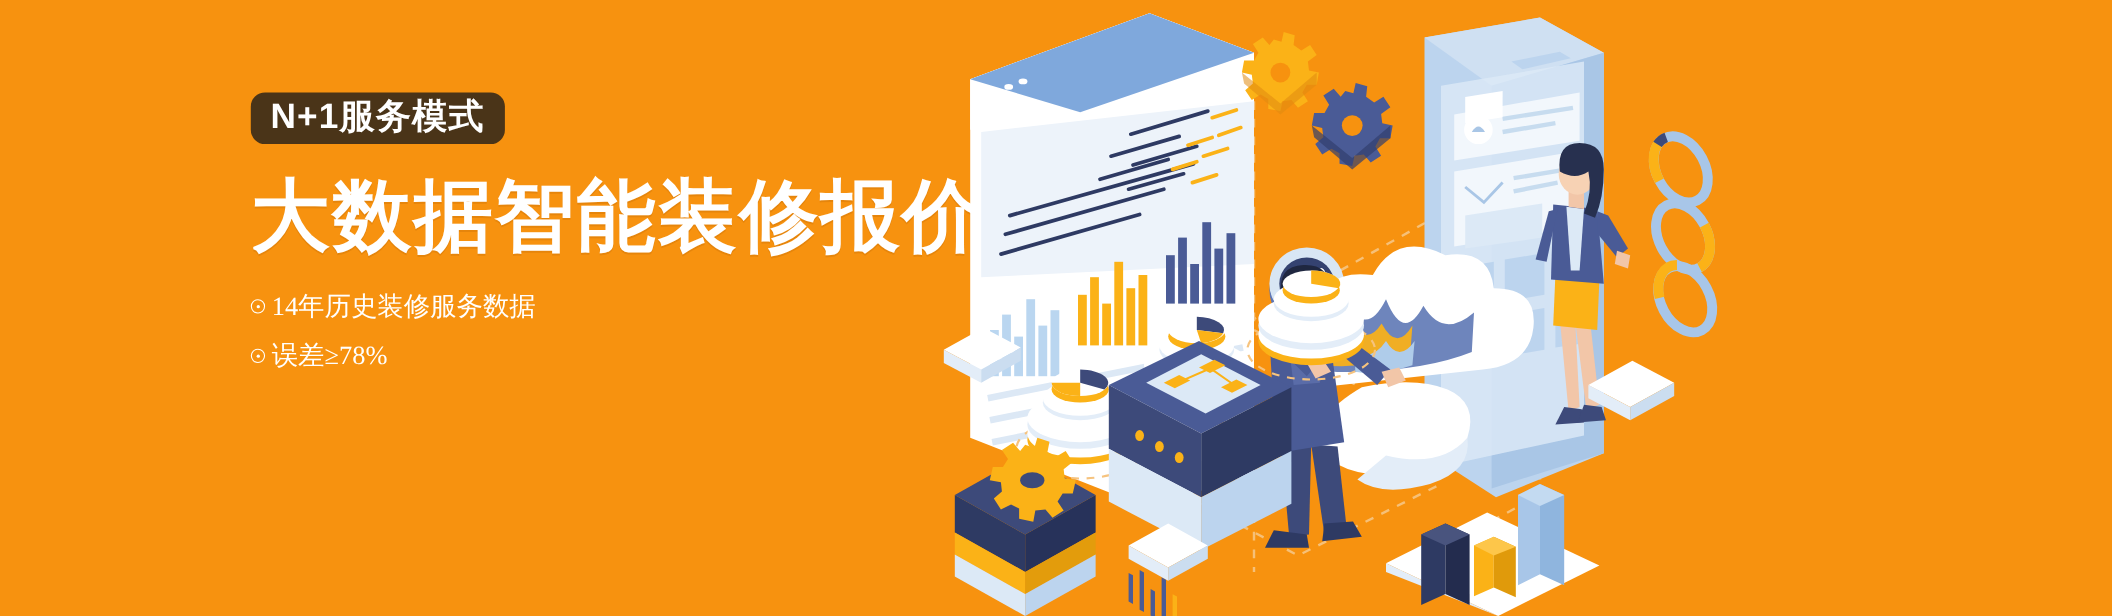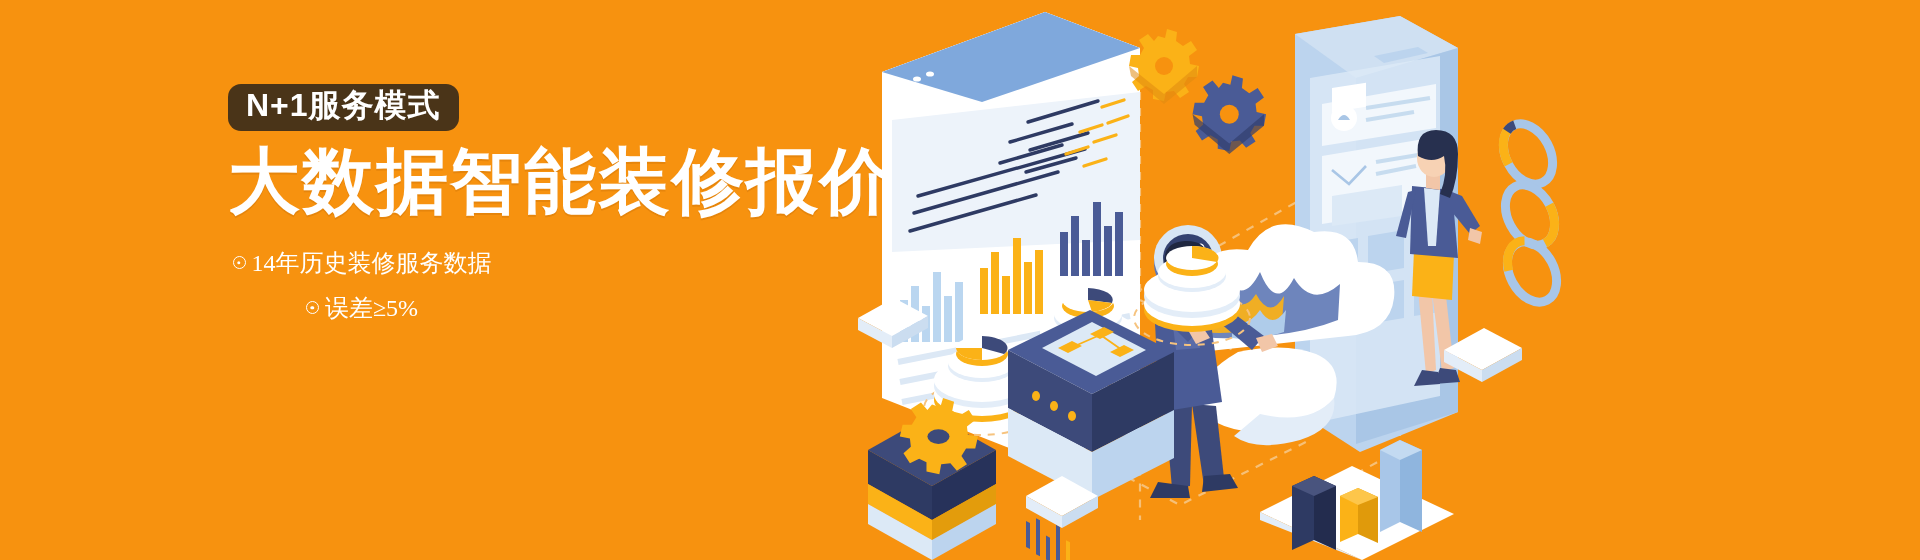--- a/index.html
+++ b/index.html
@@ -32,38 +32,38 @@
     font-family:"Liberation Sans", sans-serif;
     font-size:32px;
     font-weight:bold;
     letter-spacing:1px;
     padding:5px 18px 8px 18px;
     border-radius:13px;
     line-height:1.05;
   }
 
   .headline {
-    margin-top:14px;
+    margin-top:30px;
     color:#FFFFFF;
     font-family:"Liberation Sans", sans-serif;
     font-size:72px;
     font-weight:bold;
     letter-spacing:2px;
     line-height:1.0;
     white-space:nowrap;
     text-shadow:0 2px 0 rgba(180,95,0,0.25);
   }
 
   .bullets {
     margin-top:34px;
     display:flex;
     flex-direction:row;
     align-items:flex-start;
   }
-  .bullet-col { display:flex; flex-direction:column;align-items:center; }
+  .bullet-col { display:flex; flex-direction:column; }
   .bullet-col.col-left { width:268px; }
 
   .bullet {
     display:flex;
     align-items:center;
     color:#FFFFFF;
     font-family:"Liberation Serif", serif;
     font-size:24px;
     line-height:1.0;
     margin-bottom:21px;
@@ -108,21 +108,21 @@
 
     <div class="bullets">
 
       <div class="bullet-col col-left">
         <div class="bullet">
           <span class="bullet-dot"></span>
           <span>14年历史装修服务数据</span>
         </div>
         <div class="bullet">
           <span class="bullet-dot"></span>
-          <span>误差≥5%</span>
+          <span>误差≥78%</span>
         </div>
       </div>
 
 
     </div>
   </div>
 
   <div class="illustration">
     <svg viewBox="0 0 780 560" xmlns="http://www.w3.org/2000/svg">
 

